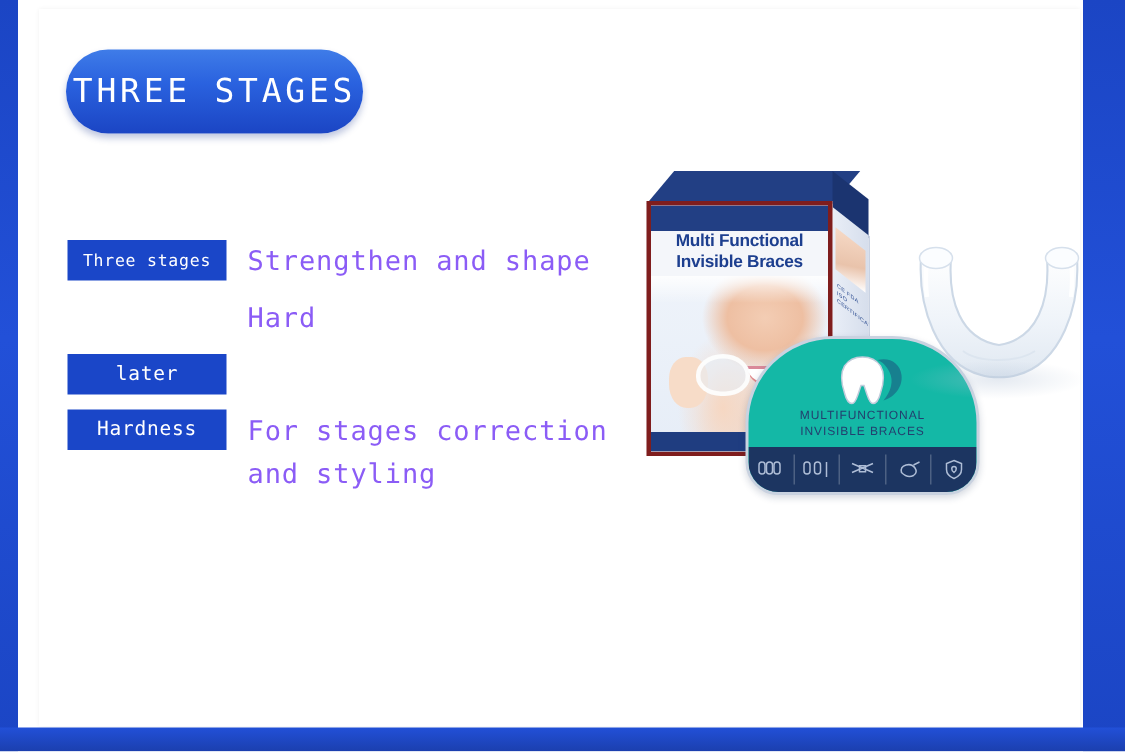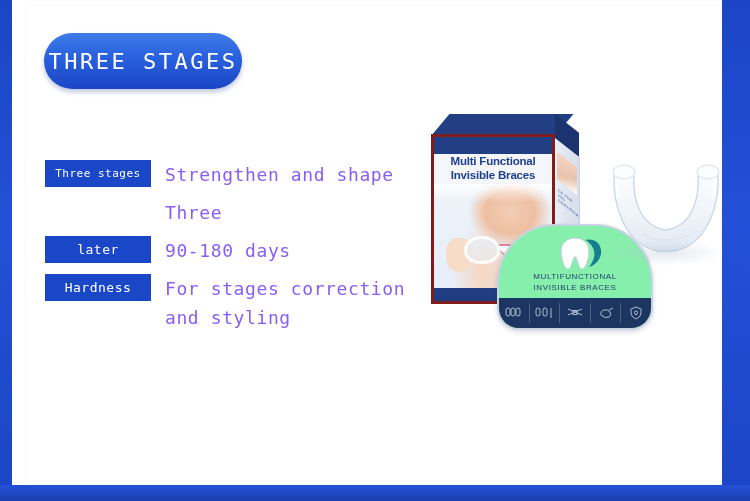--- a/index.html
+++ b/index.html
@@ -215,21 +215,21 @@
     position: absolute;
     left: 0; bottom: 0; width: 100%; height: 12px;
     background: #1f3d80;
   }
 
   
   #badge {
     position: absolute;
     left: 497px; top: 224px;
     width: 152px; height: 102px;
-    background: #86efac;
+    background: #14b8a6;
     border: 2px solid #c9d2e0;
     border-radius: 58px 58px 22px 22px;
     overflow: hidden;
     box-shadow: 0 2px 5px rgba(30,50,90,0.18);
   }
   #badge-tooth {
     position: absolute;
     left: 0; top: 6px;
     width: 100%;
     height: 40px;
@@ -293,26 +293,25 @@
   </div>
 
   <div id="spec-table">
 
     <div class="spec-row">
       <div class="spec-label small">Three stages</div>
       <div class="spec-value">Strengthen and shape</div>
     </div>
 
     <div class="spec-row">
-      <div class="spec-value">Three</div>
+      <div class="spec-value">Hard</div>
     </div>
 
     <div class="spec-row">
       <div class="spec-label">later</div>
-      <div class="spec-value">90-180 days</div>
     </div>
 
     <div class="spec-row">
       <div class="spec-label">Hardness</div>
       <div class="spec-value">For stages correction
   and styling</div>
     </div>
 
   </div>
 

